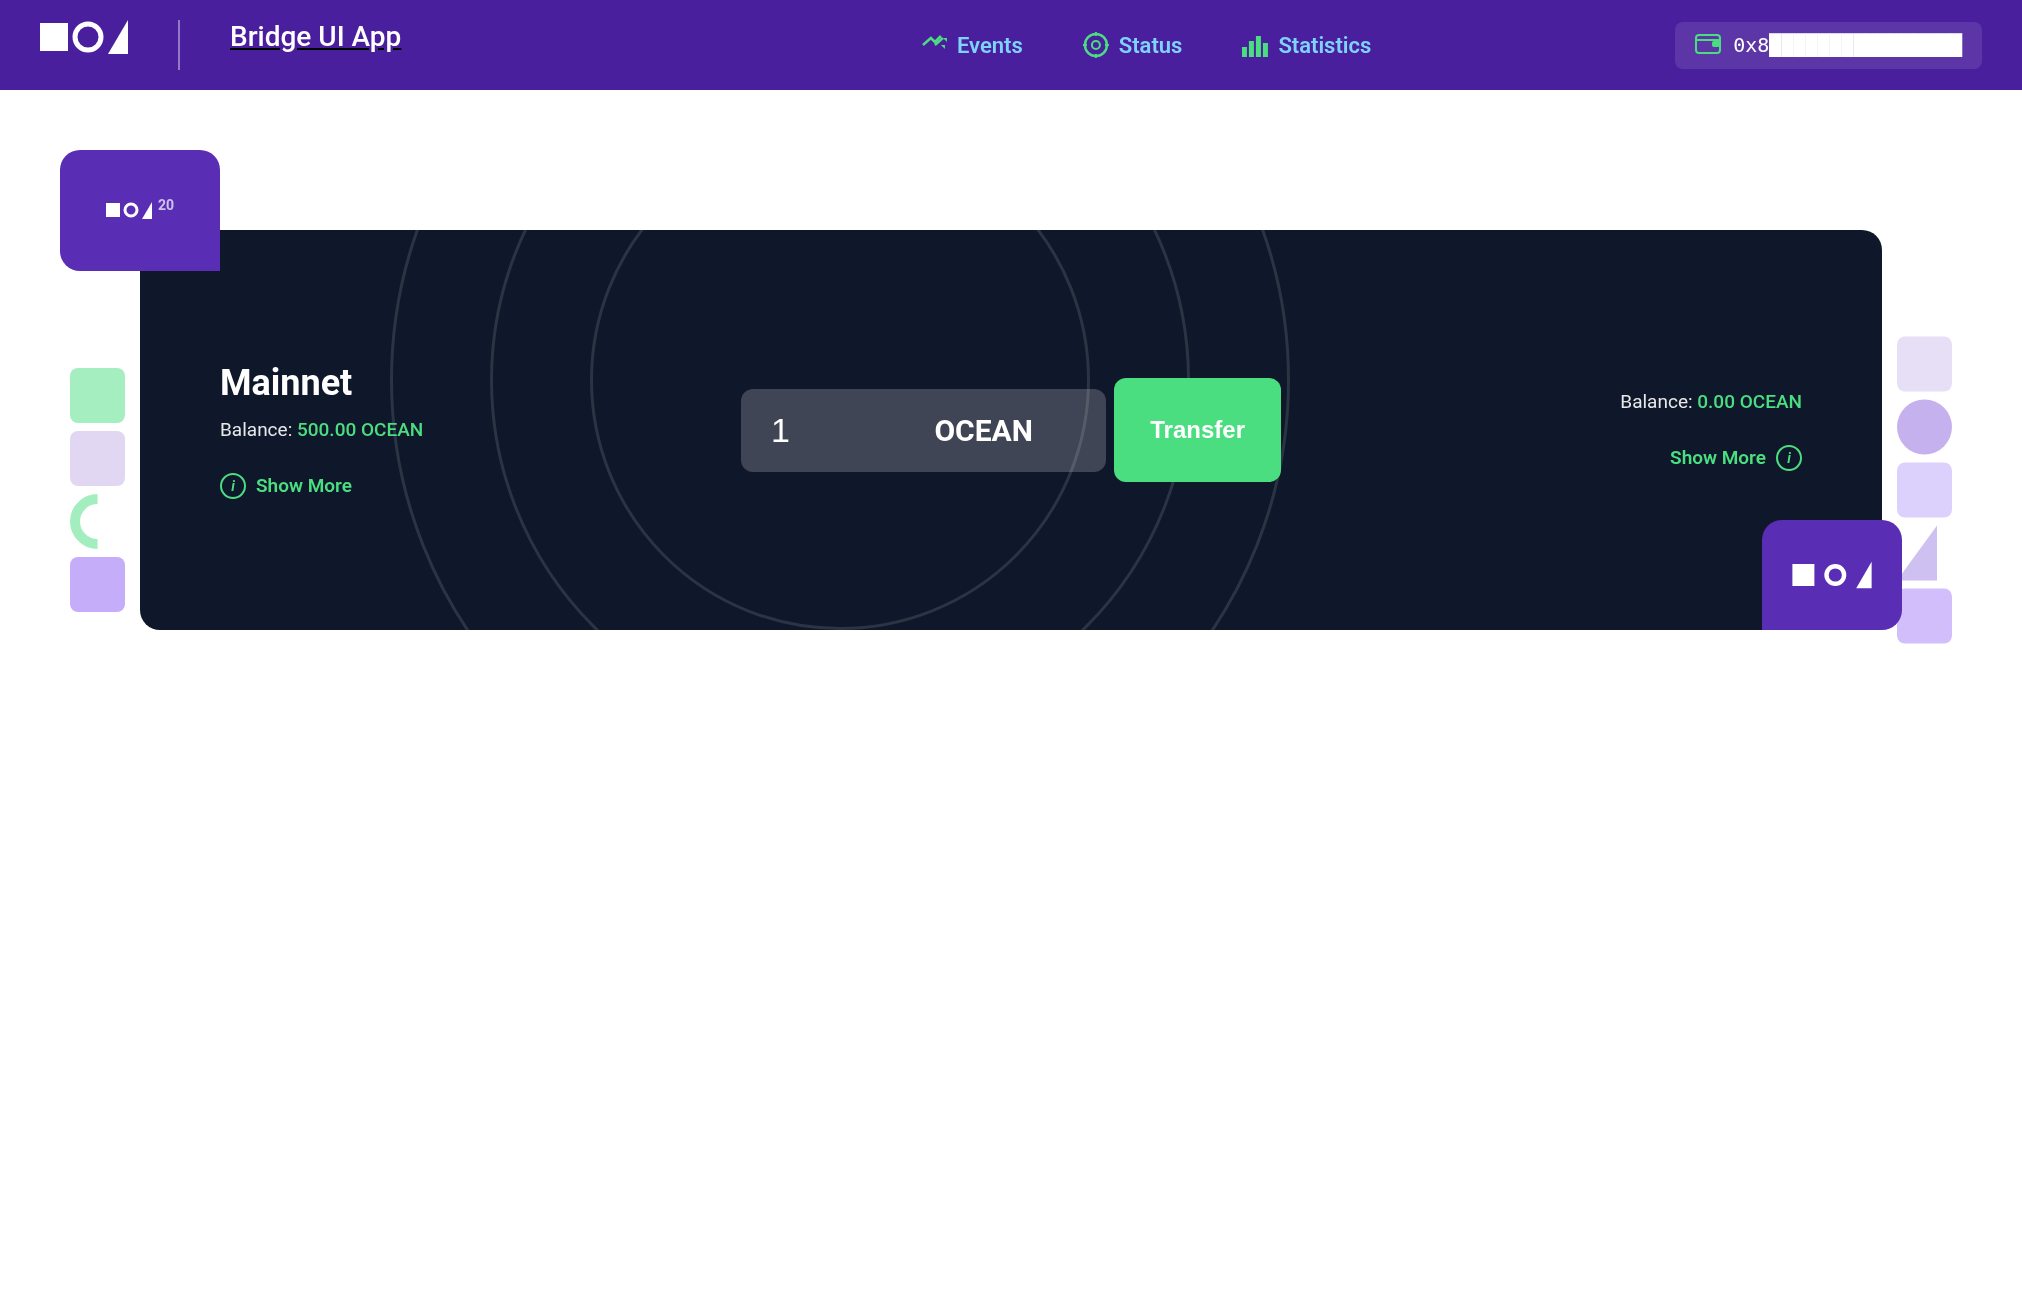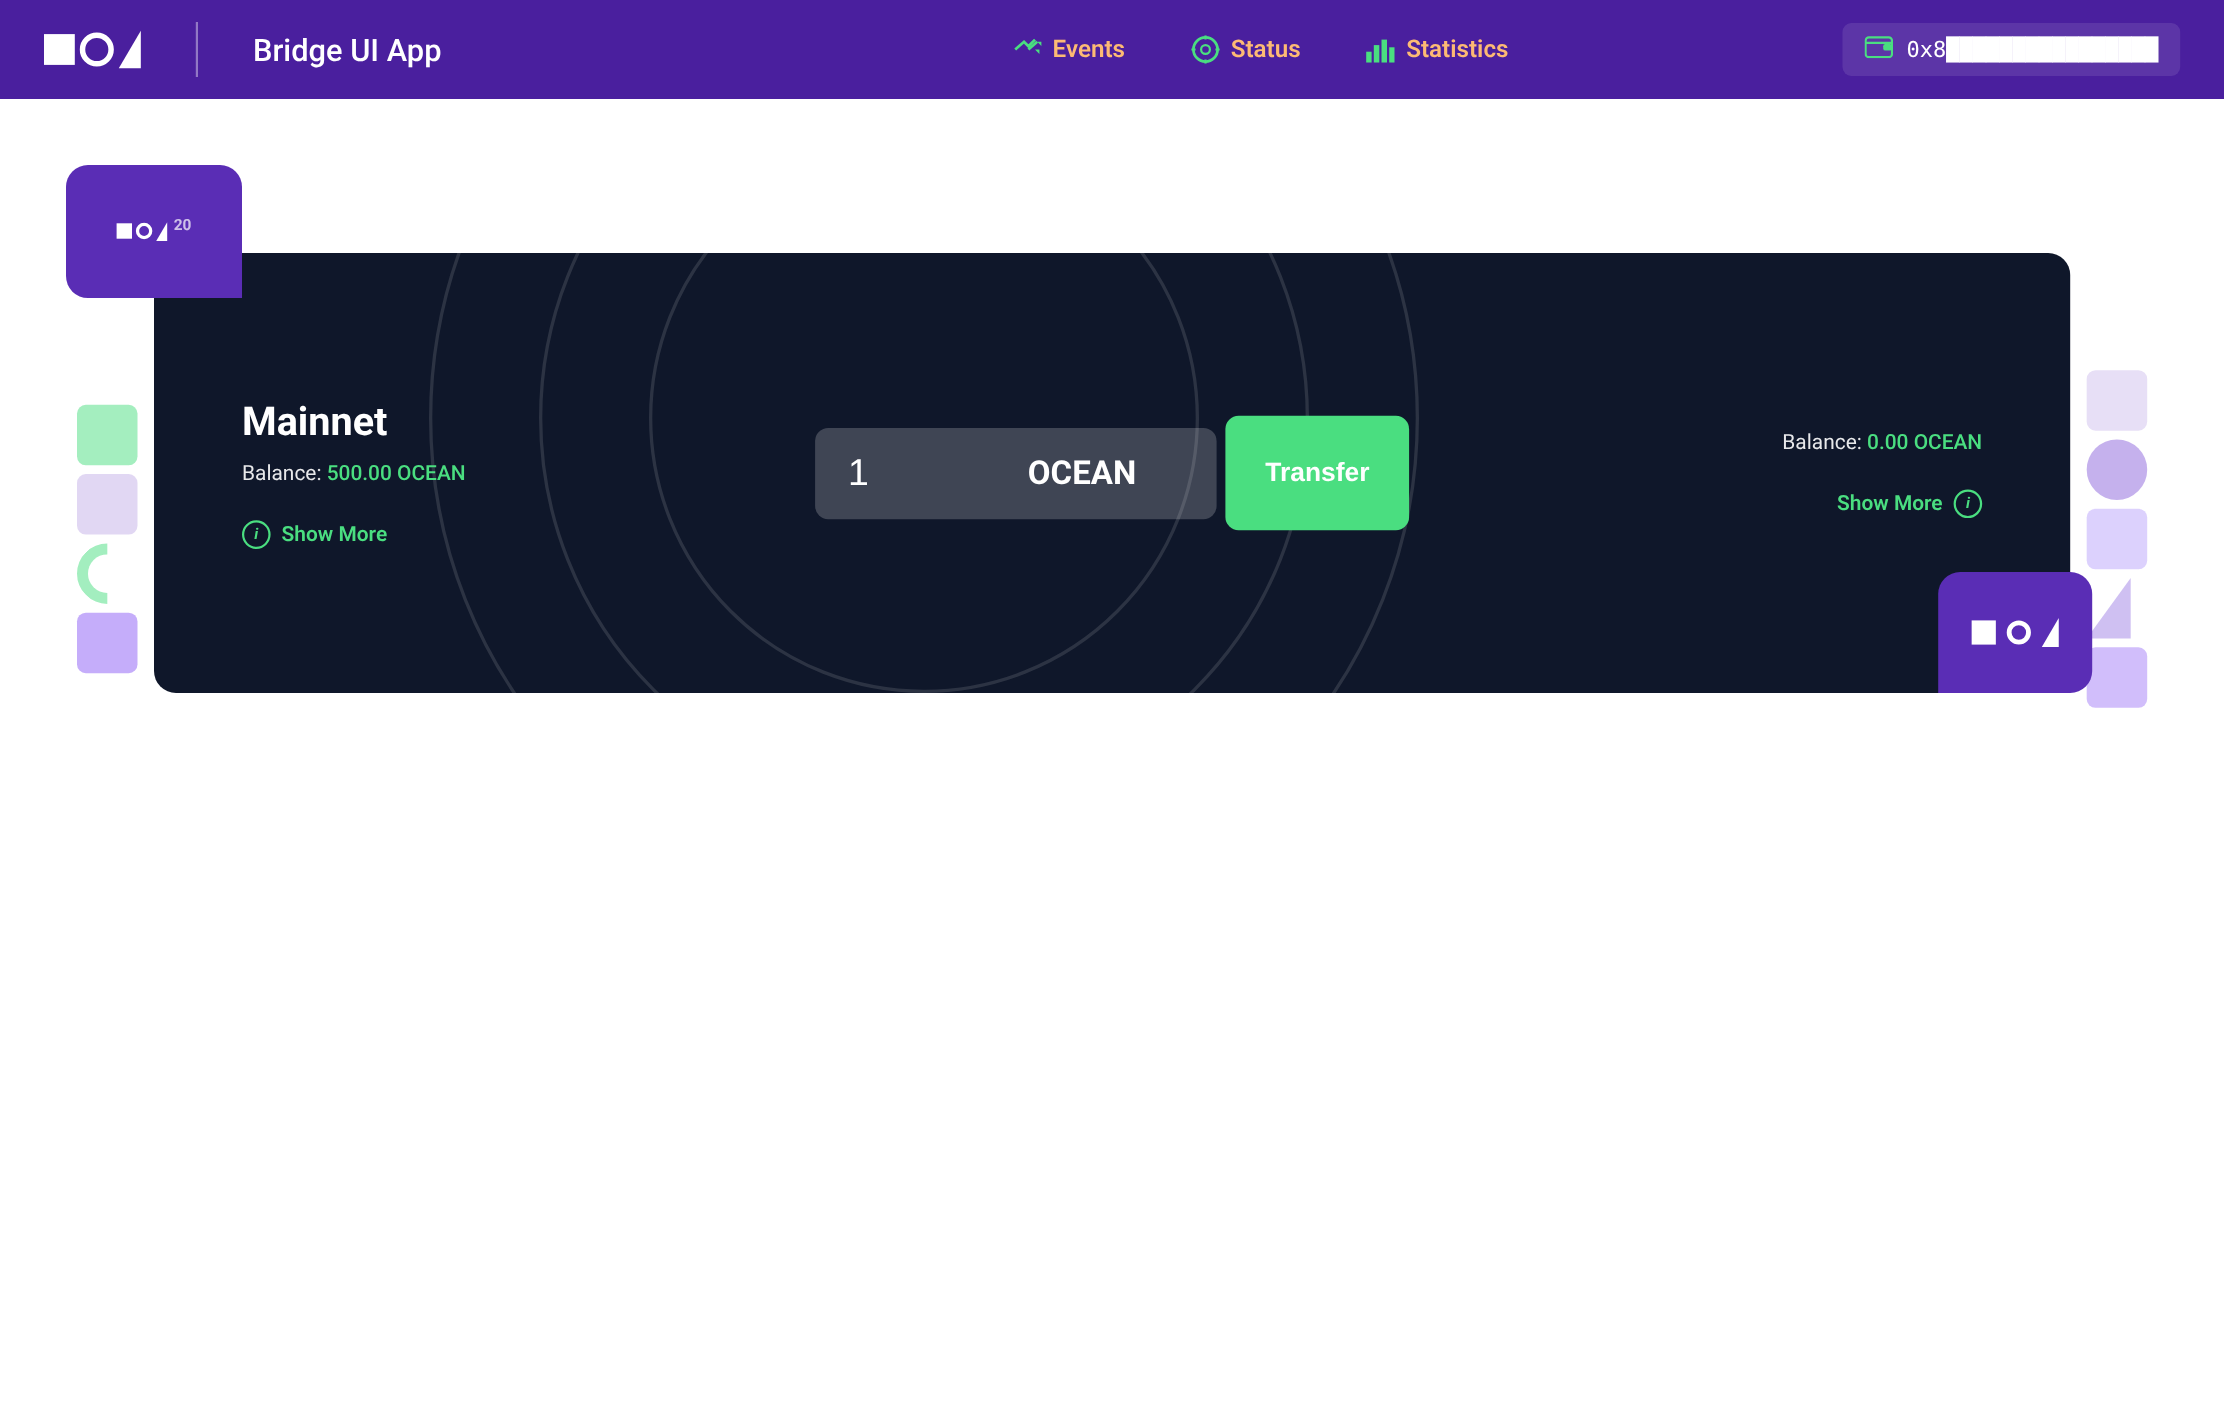--- a/index.html
+++ b/index.html
@@ -18,22 +18,23 @@
       height: 90px;
       display: flex;
       align-items: center;
       padding: 0 40px;
       position: relative;
       z-index: 10;
     }
 
     .navbar-brand {
       display: flex;
-      align-items: center;
+      align-items: flex-start;
       gap: 20px;
+      text-decoration: underline;
     }
 
     .poa-logo {
       display: flex;
       align-items: center;
       gap: 6px;
     }
 
     .poa-logo-shape {
       display: flex;
@@ -75,21 +76,21 @@
       margin: 0 auto;
       position: absolute;
       left: 50%;
       transform: translateX(-20%);
     }
 
     .nav-item {
       display: flex;
       align-items: center;
       gap: 10px;
-      color: #fdba74;
+      color: #7dd3fc;
       font-size: 22px;
       font-weight: 600;
       cursor: pointer;
       text-decoration: none;
     }
 
     .nav-icon {
       display: flex;
       align-items: center;
       justify-content: center;

